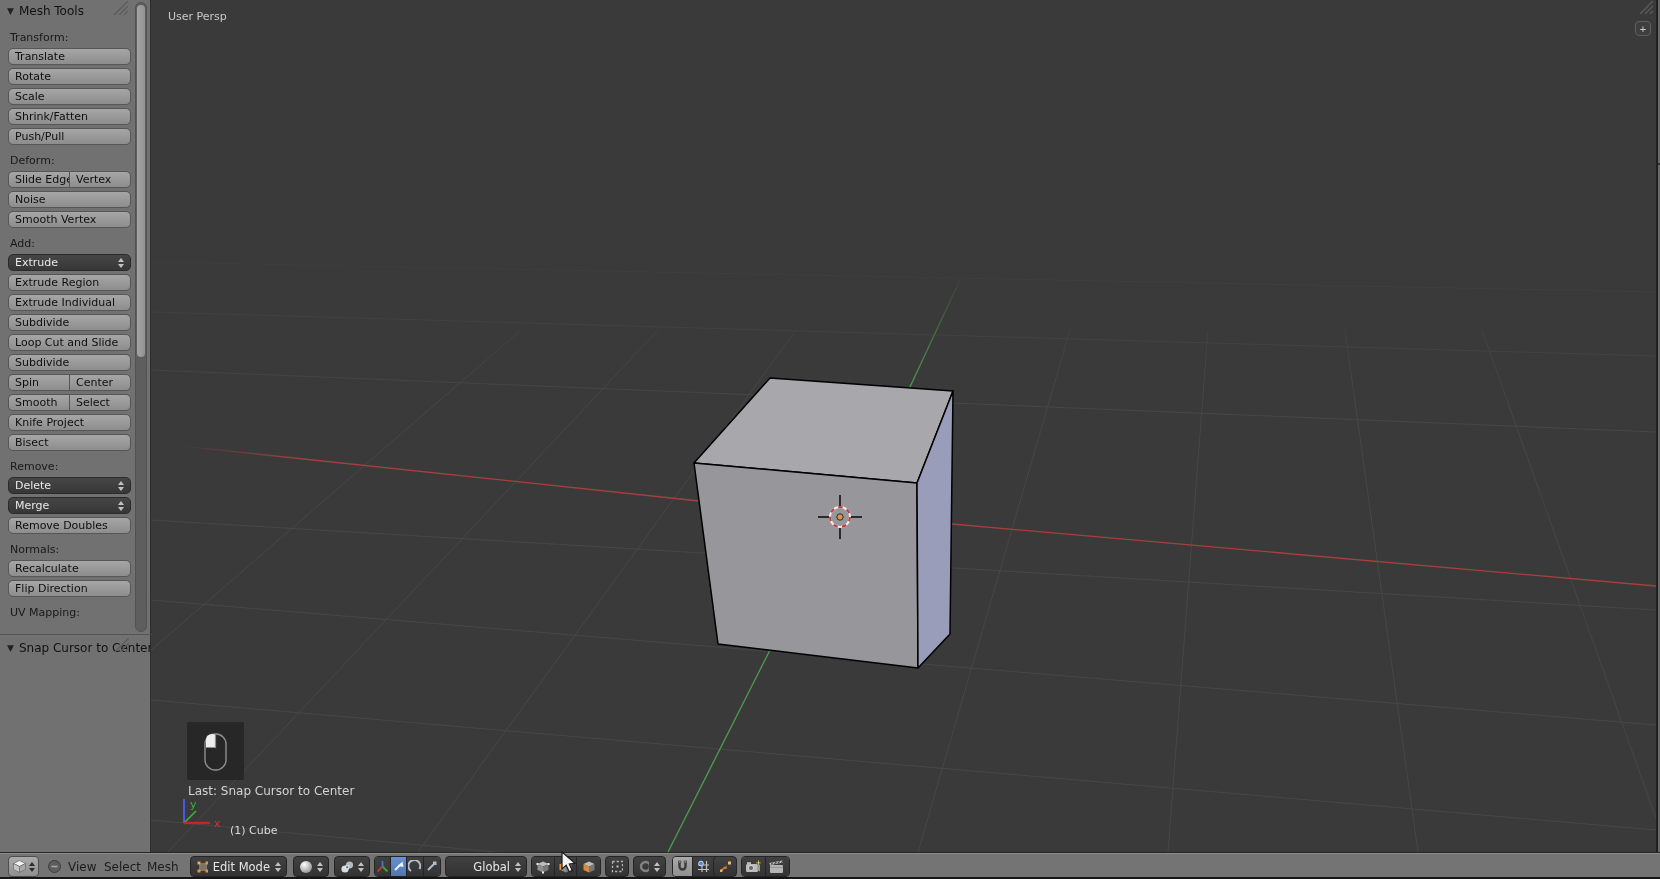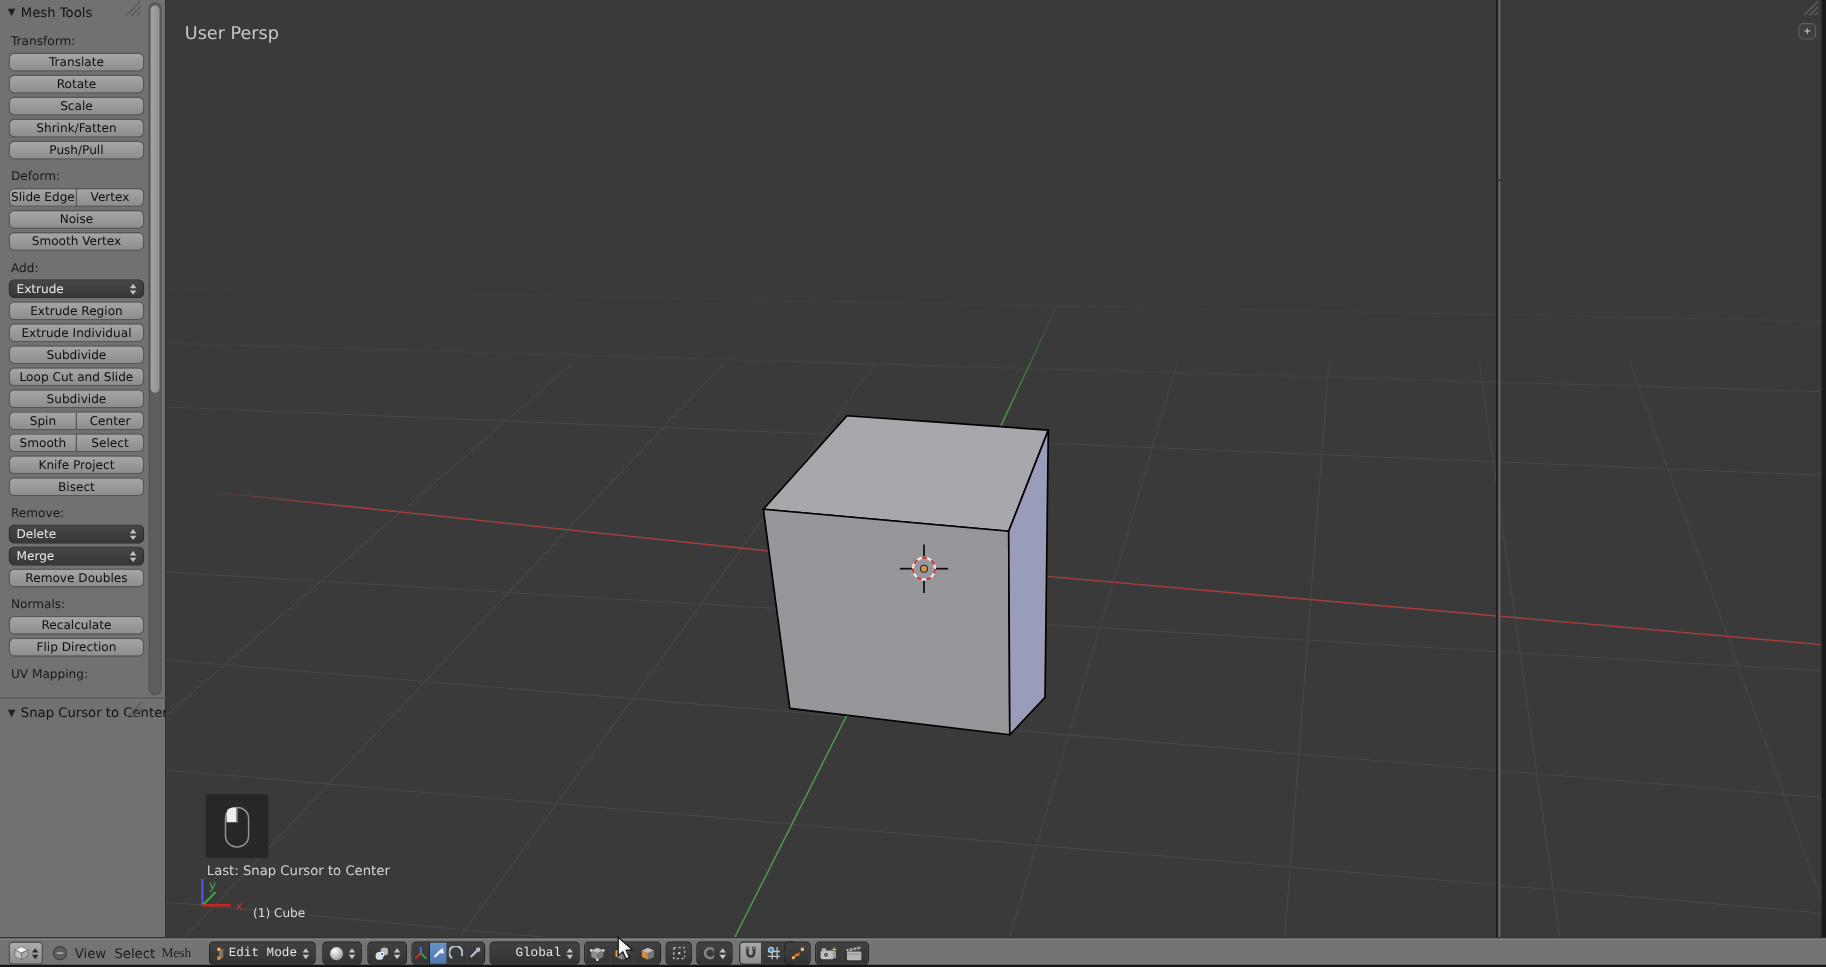--- a/index.html
+++ b/index.html
@@ -1,66 +1,66 @@
 <!DOCTYPE html>
 <html><head>
 <meta charset="utf-8">
 <style>
   html,body{margin:0;padding:0;background:#1a1a1a;}
   *{box-sizing:border-box;}
   body{width:1660px;height:879px;overflow:hidden;font-family:"DejaVu Sans","Liberation Sans",sans-serif;-webkit-font-smoothing:antialiased;}
-  #app{position:relative;width:1364px;height:879px;background:#0369a1;}
+  #app{position:relative;width:1660px;height:879px;background:#0369a1;}
 
   
   #toolshelf{position:absolute;left:0;top:0;width:151px;height:852px;background:#717171;border-right:1px solid #2e2e2e;}
   .panel-header{position:relative;height:22px;padding:4px 0 0 7px;font-size:12px;color:#111;white-space:nowrap;}
   .panel-header .tri{display:inline-block;font-size:9px;color:#222;margin-right:5px;transform:translateY(-1px);}
   .drag-lines{position:absolute;right:22px;top:1px;}
   #shelf-sections{padding-left:8px;}
   .shelf-label{font-size:11px;line-height:12px;color:#191919;margin:10px 0 4px 2px;}
   .shelf-row{display:flex;width:123px;height:17px;margin-bottom:3px;}
   .shelf-btn{flex:1;display:flex;align-items:center;height:17px;padding:0 6px;font-size:11px;color:#0f0f0f;
-     background:linear-gradient(#a6a6a6,#8d8d8d);border:1px solid #565656;border-radius:5px;cursor:default;overflow:hidden;white-space:nowrap;justify-content:center;}
+     background:linear-gradient(#a6a6a6,#8d8d8d);border:1px solid #565656;border-radius:5px;cursor:default;overflow:hidden;white-space:nowrap;}
   .shelf-row.split .shelf-btn:first-child{border-radius:5px 0 0 5px;border-right:none;}
   .shelf-row.split .shelf-btn:last-child{border-radius:0 5px 5px 0;border-left:1px solid #565656;}
   .shelf-btn.menu{background:linear-gradient(#464646,#373737);border-color:#2b2b2b;color:#e8e8e8;justify-content:space-between;}
   .ud{display:flex;flex-direction:column;align-items:center;line-height:0;}
   .ud i{display:block;width:0;height:0;border-left:3px solid transparent;border-right:3px solid transparent;}
   .ud i.up{border-bottom:4px solid #c2c2c2;margin-bottom:2px;}
   .ud i.dn{border-top:4px solid #c2c2c2;}
   .ud.dark i.up{border-bottom-color:#2c2c2c;}
   .ud.dark i.dn{border-top-color:#2c2c2c;}
   #shelf-scrollbar{position:absolute;right:3px;top:2px;width:12px;height:630px;background:#5e5e5e;border-radius:6px;border:1px solid #525252;}
   #shelf-thumb{position:absolute;left:1px;top:2px;width:8px;height:352px;background:linear-gradient(90deg,#a3a3a3,#929292);border-radius:5px;}
   #shelf-divider{position:absolute;left:0;top:634px;width:151px;height:1px;background:#555;}
   #snap-panel-header{position:absolute;left:0;top:637px;width:151px;}
 
   
   #viewport{position:absolute;left:151px;top:0;width:1505px;height:852px;background:#3a3a3a;overflow:hidden;}
   #scene{position:absolute;left:0;top:0;}
-  .view-label{position:absolute;left:17px;top:20px;font-size:16px;color:#c9c9c9;}
+  .view-label{position:absolute;left:17px;top:10px;font-size:11px;color:#c9c9c9;}
   .last-action{position:absolute;left:37px;top:784px;font-size:12px;color:#d4d4d4;}
   .object-info{position:absolute;left:79px;top:824px;font-size:11px;color:#dadada;}
   #mouse-hint{position:absolute;left:36px;top:722px;width:57px;height:58px;background:rgba(38,38,38,.92);border-radius:2px;}
   #mini-axis{position:absolute;left:22px;top:794px;}
   #expand-btn{position:absolute;left:1484px;top:21px;width:16px;height:15px;background:#3f3f3f;border:1px solid #5f5f5f;border-radius:4px;
      color:#cfcfcf;font-size:11px;line-height:12px;text-align:center;padding:0;}
   .corner-grip{position:absolute;}
 
   
   #right-sliver{position:absolute;right:0;top:0;width:4px;height:852px;background:#686868;border-left:2px solid #202020;}
   #right-sliver .divider{position:absolute;left:0;top:163px;width:4px;height:2px;background:#333;}
 
   
   #header-bar{position:absolute;left:0;top:852px;width:1660px;height:27px;background:#747474;
      border-top:1px solid #262626;box-shadow:inset 0 1px 0 #8d8d8d, inset 0 -2px 0 #161616;}
   .hw{position:absolute;top:3px;height:21px;display:flex;align-items:center;text-align:right;}
   .menu-text{font-size:12px;color:#1c1c1c;cursor:default;}
   .dd-dark{background:linear-gradient(#414141,#333);border:1px solid #242424;border-radius:4px;color:#e6e6e6;font-size:11.5px;
-     padding:0 5px;gap:5px;font-family:Liberation Mono, monospace;}
+     padding:0 5px;gap:5px;}
   .btn-light{background:linear-gradient(#ababab,#8f8f8f);border:1px solid #4d4d4d;border-radius:4px;padding:0 3px;gap:2px;}
   .grp{border:1px solid #242424;border-radius:4px;overflow:hidden;}
   .seg{height:21px;display:flex;align-items:center;justify-content:center;background:linear-gradient(#414141,#333);border-right:1px solid #242424;}
   .seg:last-child{border-right:none;}
   .seg.pressed{background:linear-gradient(#6a93cf,#4d76ae);}
   .seg.lightseg{background:linear-gradient(#ababab,#8f8f8f);}
   .ddlabel{white-space:nowrap;}
   #pointer{position:absolute;left:558px;top:851px;z-index:50;}
 </style>
 </head>
@@ -326,21 +326,21 @@
 
     <div class="hw" style="left:47px;">
       <svg width="15" height="15">
         <circle cx="7.5" cy="7.5" r="6" fill="#5d5d5d" stroke="#3c3c3c"></circle>
         <line x1="4.5" y1="7.5" x2="10.5" y2="7.5" stroke="#a5a5a5" stroke-width="1.6"></line>
       </svg>
     </div>
 
     <div class="hw menu-text" style="left:68px;">View</div>
     <div class="hw menu-text" style="left:104px;">Select</div>
-    <div class="hw menu-text" style="left:147px;font-family:Liberation Serif, serif;">Mesh</div>
+    <div class="hw menu-text" style="left:147px;">Mesh</div>
 
     <div class="hw dd-dark" style="left:190px;width:97px;">
       <svg width="14" height="14">
         <rect x="3" y="3" width="8" height="8" fill="#7d756a"></rect>
         <g fill="#e8943c">
           <rect x="1.5" y="1.5" width="3" height="3"></rect>
             <rect x="9.5" y="1.5" width="3" height="3"></rect>
           <rect x="1.5" y="9.5" width="3" height="3"></rect>
             <rect x="9.5" y="9.5" width="3" height="3"></rect>
         </g>

